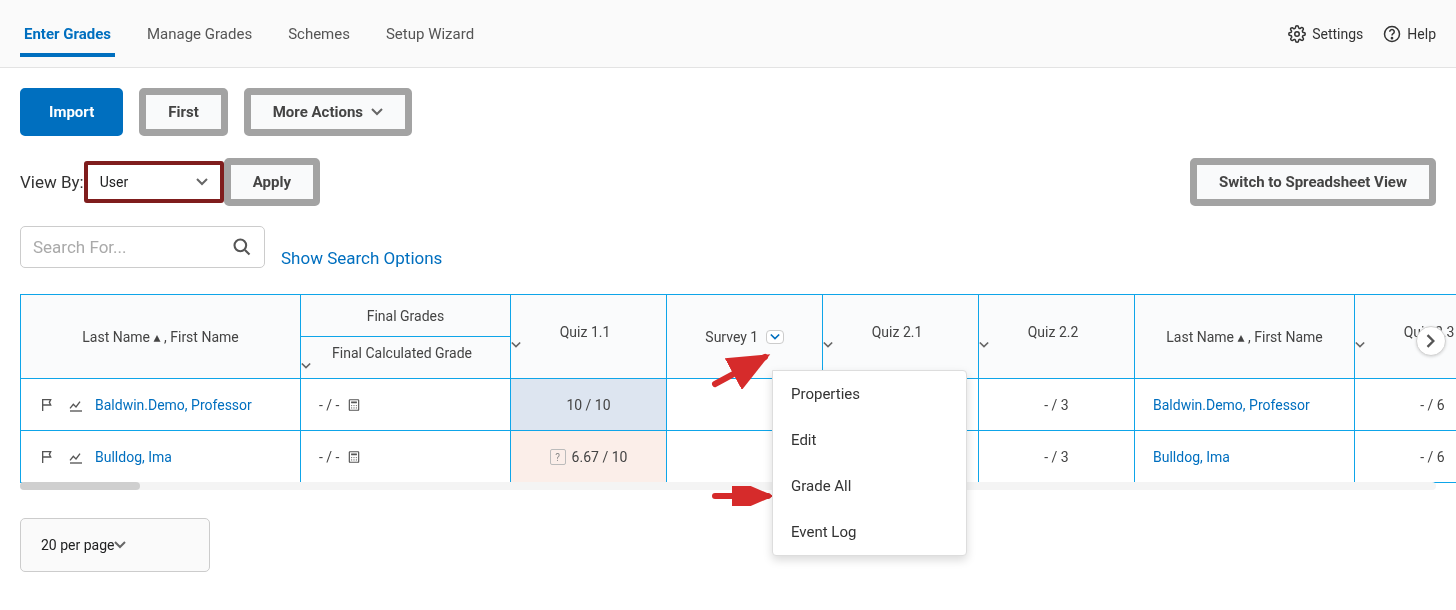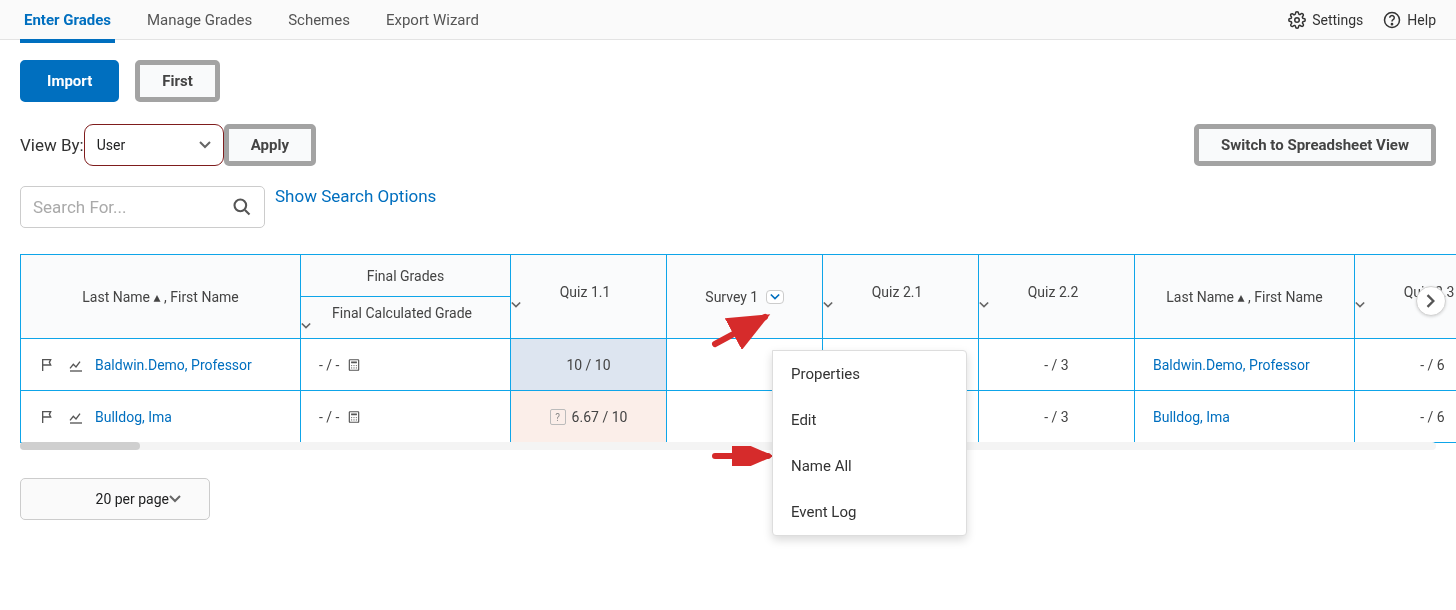--- a/index.html
+++ b/index.html
@@ -1,31 +1,31 @@
 <!DOCTYPE html>
 <html><head>
 <meta charset="utf-8">
 <style>
 *{box-sizing:border-box;margin:0;padding:0;font-family:-apple-system,BlinkMacSystemFont,"Segoe UI",Roboto,sans-serif}
 body{background:#fff;color:#202122;width:1456px;font-size:14px}
-.topbar{display:flex;align-items:center;border-bottom:1px solid #e3e3e3;background:#fafafa;padding:0 20px;height:40px}
+.topbar{display:flex;align-items:center;border-bottom:1px solid #e3e3e3;background:#fafafa;padding:0 20px;height:68px}
 .tablist{display:flex;gap:28px;flex:1}
 .tab{padding:14px 4px;color:#555;cursor:pointer;font-size:15px}
 .tab.active{color:#006fbf;font-weight:700;border-bottom:4px solid #006fbf;padding-bottom:10px}
 .top-right{display:flex;gap:20px;align-items:center}
 .top-link{display:flex;gap:6px;align-items:center;color:#333;cursor:pointer}
 .content{padding:20px 20px 40px}
 .btnrow{display:flex;gap:16px;align-items:center;margin-bottom:22px}
-.btn{border:5px solid #a3a3a3;background:#f9fafb;border-radius:5px;height:42px;padding:4px 22px;font-size:15px;font-weight:700;color:#444;cursor:pointer;display:inline-flex;align-items:center;gap:8px}
+.btn{border:7px solid #a3a3a3;background:#f9fafb;border-radius:5px;height:48px;padding:4px 22px;font-size:15px;font-weight:700;color:#444;cursor:pointer;display:inline-flex;align-items:center;gap:8px}
 .btn.primary{background:#006fbf;border-color:#006fbf;color:#fff}
 .viewrow{display:flex;align-items:center;gap:0;margin-bottom:20px}
 .label{font-size:17px;color:#333}
-.select{border:1px solid #7f1d1d;border-radius:9px;height:42px;width:140px;display:flex;align-items:center;justify-content:space-between;padding:0 12px;background:#fff}
+.select{border:4px solid #7f1d1d;border-radius:3px;height:42px;width:140px;display:flex;align-items:center;justify-content:space-between;padding:0 12px;background:#fff}
 .spreadsheet-btn{margin-left:auto}
-.searchrow{display:flex;align-items:flex-start;gap:10px;margin-bottom:26px}
+.searchrow{display:flex;align-items:flex-end;gap:16px;margin-bottom:26px}
 .searchbox{border:1px solid #ccc;border-radius:5px;height:42px;width:245px;display:flex;align-items:center;justify-content:space-between;padding:0 12px}
 .searchbox input{border:none;outline:none;font-size:17px;width:180px;color:#333}
 .searchbox input::placeholder{color:#aaa}
 .link{color:#006fbf;font-size:17px;cursor:pointer}
 .tablewrap{position:relative}
 .scroll-btn{position:absolute;right:-10px;top:32px;width:30px;height:30px;border:1px solid #d3d3d3;border-radius:50%;background:#fff;box-shadow:0 1px 3px rgba(0,0,0,.15);display:flex;align-items:center;justify-content:center;cursor:pointer;z-index:2}
 .gtable{width:100%;border-collapse:collapse;border:1px solid #e3e3e3;table-layout:fixed}
 .gtable th,.gtable td{border:1px solid #0ea5e9;text-align:center;font-size:14px;color:#444;font-weight:400}
 .gtable th{background:#fafbfc;height:42px}
 .gtable td{height:52px}
@@ -35,37 +35,37 @@
 .colname-r{width:220px}
 .namecell{display:flex;align-items:center;gap:10px;padding-left:18px;text-align:left}
 .namecell .nm{color:#006fbf;cursor:pointer}
 .iconbtn{width:18px;height:18px;display:inline-flex;align-items:center;justify-content:center;color:#555;cursor:pointer}
 .finalcell{display:flex;align-items:center;justify-content:flex-start;gap:6px;padding-left:18px}
 .cell-blue{background:#dde5f0}
 .cell-pink{background:#fbeee9}
 .qval{display:inline-flex;align-items:center;gap:6px;justify-content:center;width:100%}
 .smallsq{width:16px;height:16px;border:1px solid #bbb;border-radius:2px;display:inline-flex;align-items:center;justify-content:center;font-size:10px;color:#888}
 .dropdown-caret{border:1px solid #ccc;border-radius:4px;padding:1px 3px;display:inline-flex;align-items:center;margin-left:4px;background:#fff}
-.menu{position:absolute;left:752px;top:96px;width:195px;background:#fff;border:1px solid #ddd;border-radius:0 4px 4px 4px;box-shadow:0 4px 10px rgba(0,0,0,.15);z-index:5}
+.menu{position:absolute;left:752px;top:76px;width:195px;background:#fff;border:1px solid #ddd;border-radius:0 4px 4px 4px;box-shadow:0 4px 10px rgba(0,0,0,.15);z-index:5}
 .menu-item{padding:14px 18px;font-size:15px;color:#333;cursor:pointer}
-.pager{margin-top:28px;border:1px solid #ccc;border-radius:5px;height:42px;width:190px;display:flex;align-items:center;justify-content:flex-end;padding:0 28px;background:#fafafa}
+.pager{margin-top:28px;border:1px solid #ccc;border-radius:5px;height:54px;width:190px;display:flex;align-items:center;justify-content:flex-start;padding:0 20px;background:#fafafa}
 .hscroll{height:8px;background:#f4f4f4;border-radius:4px;position:relative;margin-top:-1px}
 .hscroll .thumb{position:absolute;left:0;top:0;height:8px;width:120px;background:#cfcfcf;border-radius:4px}
 .arrow-anno{position:absolute;z-index:4;pointer-events:none}
 svg{display:block}
 </style>
 </head>
 <body>
 
 <div class="topbar">
   <div class="tablist">
     <div class="tab active">Enter Grades</div>
     <div class="tab">Manage Grades</div>
     <div class="tab">Schemes</div>
-    <div class="tab">Export Wizard</div>
+    <div class="tab">Setup Wizard</div>
   </div>
   <div class="top-right">
     <div class="top-link">
       <span class="iconbtn">
           <svg width="18" height="18" viewBox="0 0 24 24" fill="none" stroke="#333" stroke-width="2">
             <circle cx="12" cy="12" r="3"></circle>
             <path d="M19.4 15a1.7 1.7 0 0 0 .3 1.8l.1.1a2 2 0 1 1-2.8 2.8l-.1-.1a1.7 1.7 0 0 0-1.8-.3 1.7 1.7 0 0 0-1 1.5V21a2 2 0 1 1-4 0v-.1a1.7 1.7 0 0 0-1-1.5 1.7 1.7 0 0 0-1.8.3l-.1.1a2 2 0 1 1-2.8-2.8l.1-.1a1.7 1.7 0 0 0 .3-1.8 1.7 1.7 0 0 0-1.5-1H3a2 2 0 1 1 0-4h.1a1.7 1.7 0 0 0 1.5-1 1.7 1.7 0 0 0-.3-1.8l-.1-.1a2 2 0 1 1 2.8-2.8l.1.1a1.7 1.7 0 0 0 1.8.3H9a1.7 1.7 0 0 0 1-1.5V3a2 2 0 1 1 4 0v.1a1.7 1.7 0 0 0 1 1.5 1.7 1.7 0 0 0 1.8-.3l.1-.1a2 2 0 1 1 2.8 2.8l-.1.1a1.7 1.7 0 0 0-.3 1.8V9a1.7 1.7 0 0 0 1.5 1H21a2 2 0 1 1 0 4h-.1a1.7 1.7 0 0 0-1.5 1z"></path>
           </svg>
         </span>
       <span>Settings</span>
@@ -80,20 +80,28 @@
         </span>
       <span>Help</span>
     </div>
   </div>
 </div>
 
 <div class="content">
   <div class="btnrow">
     <button class="btn primary">Import</button>
     <button class="btn">First</button>
+    <button class="btn">
+      <span>More Actions</span>
+      <span>
+          <svg width="12" height="12" viewBox="0 0 12 12">
+            <path d="M1 3l5 5 5-5" stroke="#666" stroke-width="2" fill="none"></path>
+          </svg>
+        </span>
+    </button>
   </div>
 
   <div class="viewrow">
     <span class="label">View By:</span>
     <div class="select">
       <span>User</span>
       <span>
           <svg width="12" height="12" viewBox="0 0 12 12">
             <path d="M1 3l5 5 5-5" stroke="#666" stroke-width="2" fill="none"></path>
           </svg>
@@ -240,21 +248,21 @@
         </tr>
       </tbody>
     </table>
     <div class="hscroll">
         <div class="thumb"></div>
       </div>
 
     <div class="menu">
       <div class="menu-item">Properties</div>
       <div class="menu-item">Edit</div>
-      <div class="menu-item">Name All</div>
+      <div class="menu-item">Grade All</div>
       <div class="menu-item">Event Log</div>
     </div>
 
     <svg class="arrow-anno" style="left:690px;top:55px" width="70" height="40">
       <defs>
           <marker id="ah1" markerWidth="8" markerHeight="8" refX="6" refY="3" orient="auto">
             <path d="M0,0 L7,3 L0,6 Z" fill="#d62b2b"></path>
           </marker>
         </defs>
       <path d="M5 35 L55 8" stroke="#d62b2b" stroke-width="6" marker-end="url(#ah1)" stroke-linecap="round"></path>

